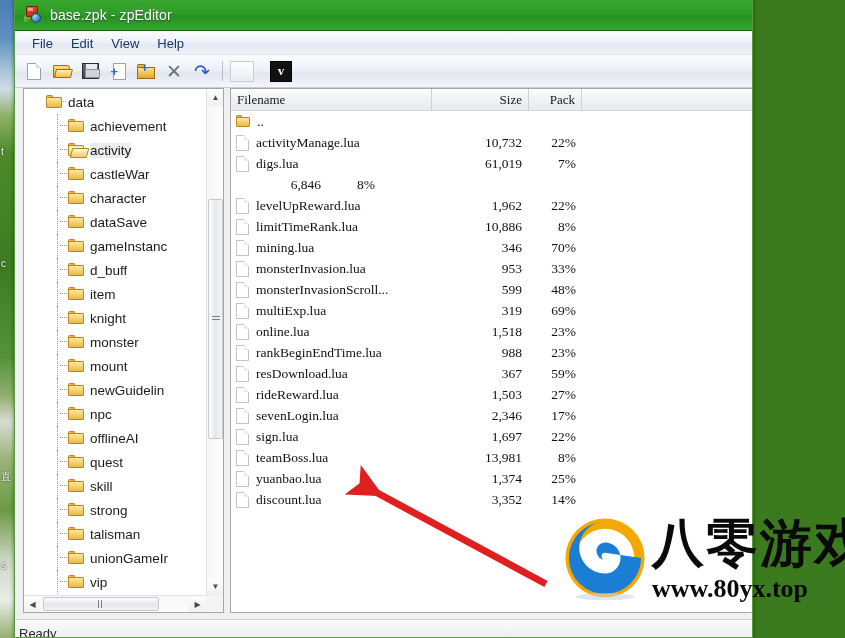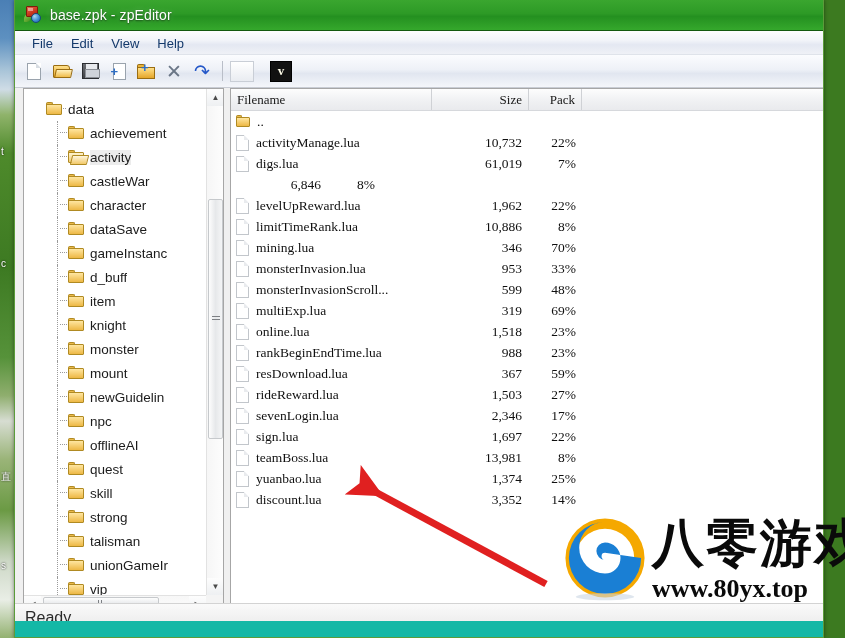--- a/index.html
+++ b/index.html
@@ -35,22 +35,22 @@
     color: #ffffff;
     text-shadow: 0 0 2px #000;
     font-family: "Liberation Sans", sans-serif;
     left: 1px;
     white-space: nowrap;
   }
 
   
   #app-window {
     position: absolute;
-    left: 14px; top: 0; width: 810px; height: 638px;
-    background: #14b8a6;
+    left: 14px; top: 0; width: 739px; height: 638px;
+    background: #737373;
     border: 1px solid #5b9c3a;
     border-top: none;
     box-shadow: 0 0 4px rgba(0,0,0,.45);
     overflow: hidden;
   }
 
   
   #titlebar {
     height: 31px;
     background: linear-gradient(180deg, #3aa62f 0%, #2d9a26 45%, #249020 55%, #35a82c 100%);
@@ -176,21 +176,21 @@
   
   #tree-panel {
     position:absolute; left:8px; top:0; width:201px; bottom:6px;
     background:#ffffff;
     border:1px solid #a6a6a6;
     overflow:hidden;
   }
   #tree-scroll-area{
     position:absolute; left:0; top:0; right:17px; bottom:17px;
     overflow:hidden;
-    padding-top:8px;
+    padding-top:1px;
   }
   .tnode {
     height:24px; display:flex; align-items:center; position:relative;
     font-size:13.5px; color:#1b1b1b; white-space:nowrap;
     padding-left:22px;
   }
   .tnode.root { padding-left:22px; }
   .tnode.child { padding-left:44px; }
   .tnode .expander{
     position:absolute; left:23px; top:7px; width:9px;height:9px;
@@ -322,25 +322,25 @@
   }
   .upico{
     width:15px;height:13px;flex:none;margin-right:6px;position:relative;
   }
   .upico .tab{position:absolute;left:0;top:0;width:6px;height:3px;background:#edbb4b;border:1px solid #b08a22;border-bottom:none;border-radius:2px 2px 0 0;}
   .upico .body{position:absolute;left:0;top:2px;width:14px;height:10px;
     background:linear-gradient(180deg,#ffe6a0,#edb845);border:1px solid #b08a22;border-radius:1px;}
 
   
   #statusbar{
-    position:absolute; left:0; right:0; bottom:16px; height:18px;
+    position:absolute; left:0; right:0; bottom:0; height:18px;
     background:linear-gradient(180deg,#fafafa,#efefef);
     border-top:1px solid #d3d3d3;
-    font-size:16px; color:#2a2a2a;
-    padding-left:10px; display:flex; align-items:center;
+    font-size:13px; color:#2a2a2a;
+    padding-left:4px; display:flex; align-items:center;
     overflow:hidden;
   }
   #statusbar .stext{ position:relative; top:5px; }
 
   
   #arrow-overlay{
     position:absolute; left:0; top:0; width:845px; height:638px;
     pointer-events:none;
   }
   #watermark{

